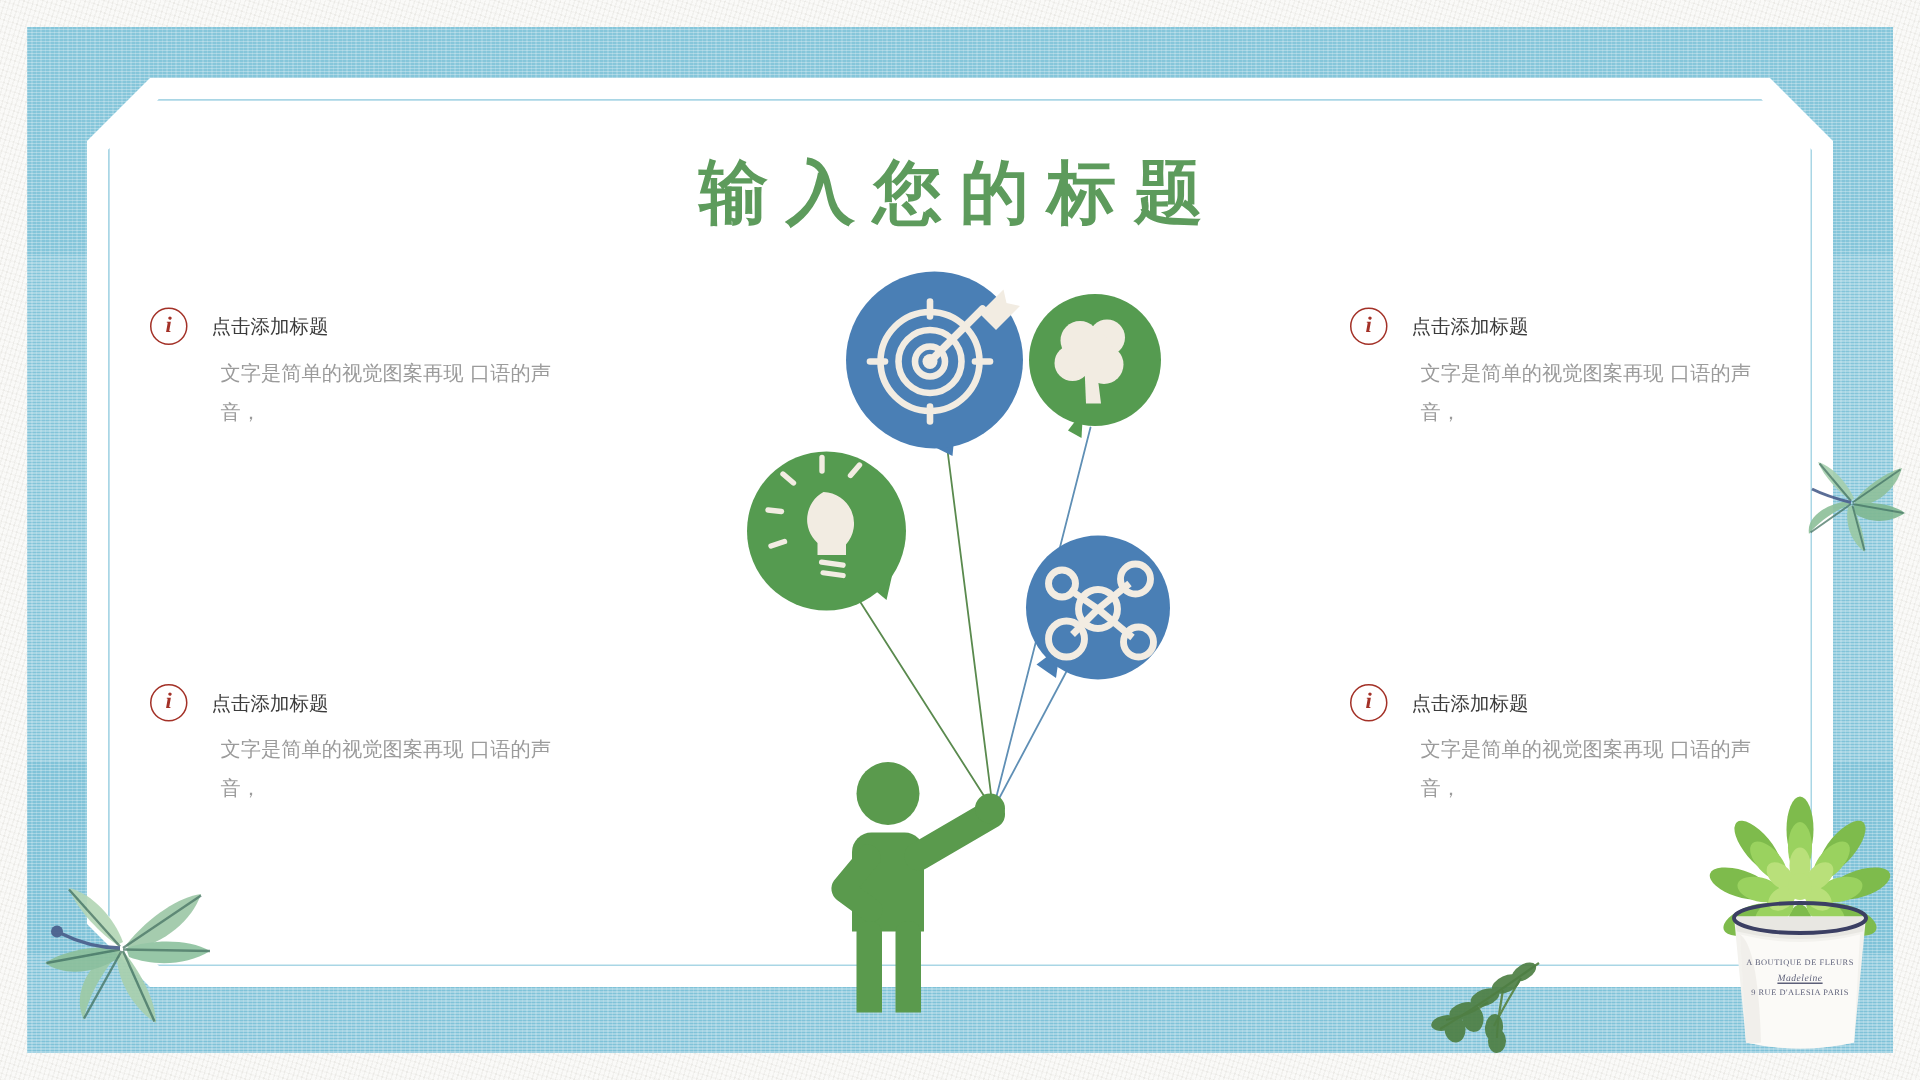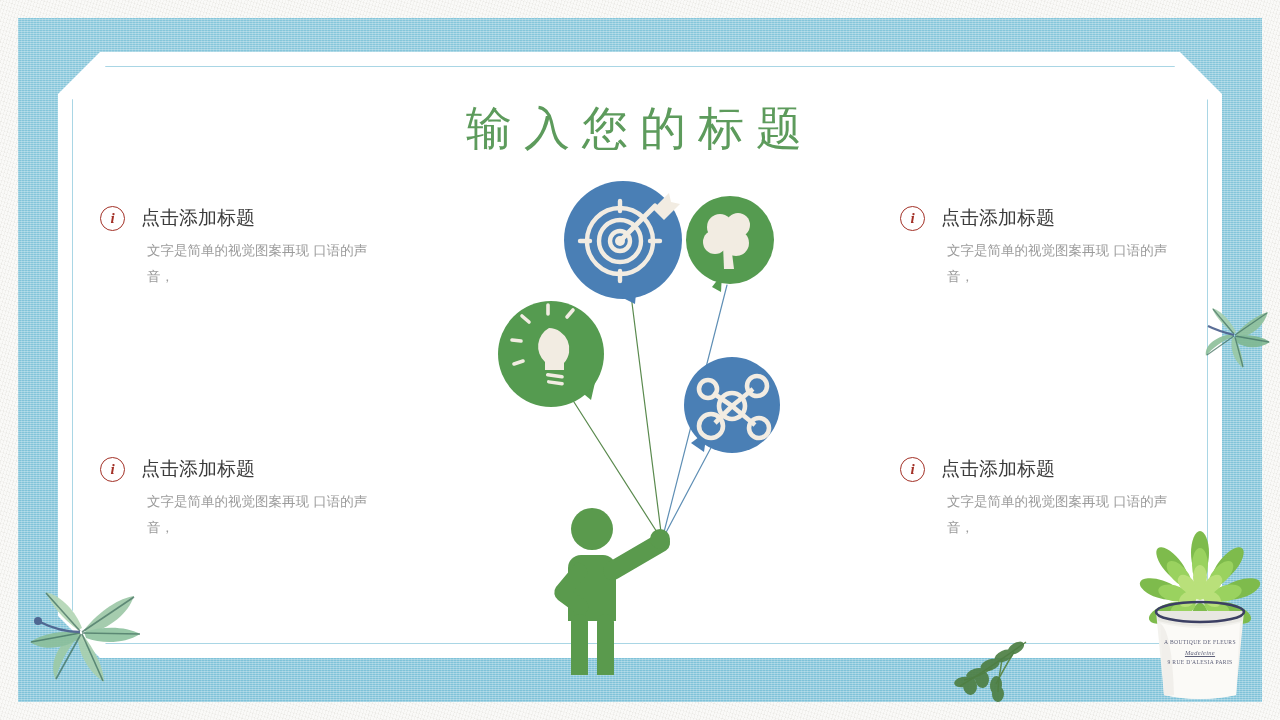--- a/index.html
+++ b/index.html
@@ -53,42 +53,42 @@
       34px 0, calc(100% - 34px) 0, 100% 34px,
       100% calc(100% - 34px), calc(100% - 34px) 100%,
       34px 100%, 0 calc(100% - 34px), 0 34px);
   }
 
   
   .title{
     position:absolute;left:0;right:0;top:98px;
     text-align:center;
     font-size:46px;letter-spacing:12px;
-    color:#5d9b5c;font-weight:400;
+    color:#5d9b5c;font-weight:700;
     font-family:"DejaVu Sans","Liberation Sans",sans-serif;
   }
 
   
   .block{position:absolute;width:300px;}
   .b-tl{left:100px;top:205px;}
   .b-tr{left:900px;top:205px;}
   .b-bl{left:100px;top:456px;}
   .b-br{left:900px;top:456px;}
 
   .block-head{display:flex;align-items:center;gap:16px;}
   .info-icon{
     width:23px;height:23px;border-radius:50%;
     border:1.7px solid #a33127;color:#a33127;
     font-style:italic;font-weight:700;font-size:15px;
     display:flex;align-items:center;justify-content:center;
     font-family:"Liberation Serif","DejaVu Serif",serif;
     flex:0 0 auto;line-height:1;
   }
   .block-title{
-    font-size:19px;color:#3b3b3b;font-weight:400;
+    font-size:13px;color:#3b3b3b;font-weight:400;
     font-family:"DejaVu Sans","Liberation Sans",sans-serif;
   }
   .block-body{
     margin-top:6px;margin-left:47px;width:232px;
     font-size:13.5px;line-height:1.95;color:#9b9b9b;
     font-family:"DejaVu Sans","Liberation Sans",sans-serif;
   }
 
   
   .art{position:absolute;left:455px;top:165px;width:370px;height:510px;}

